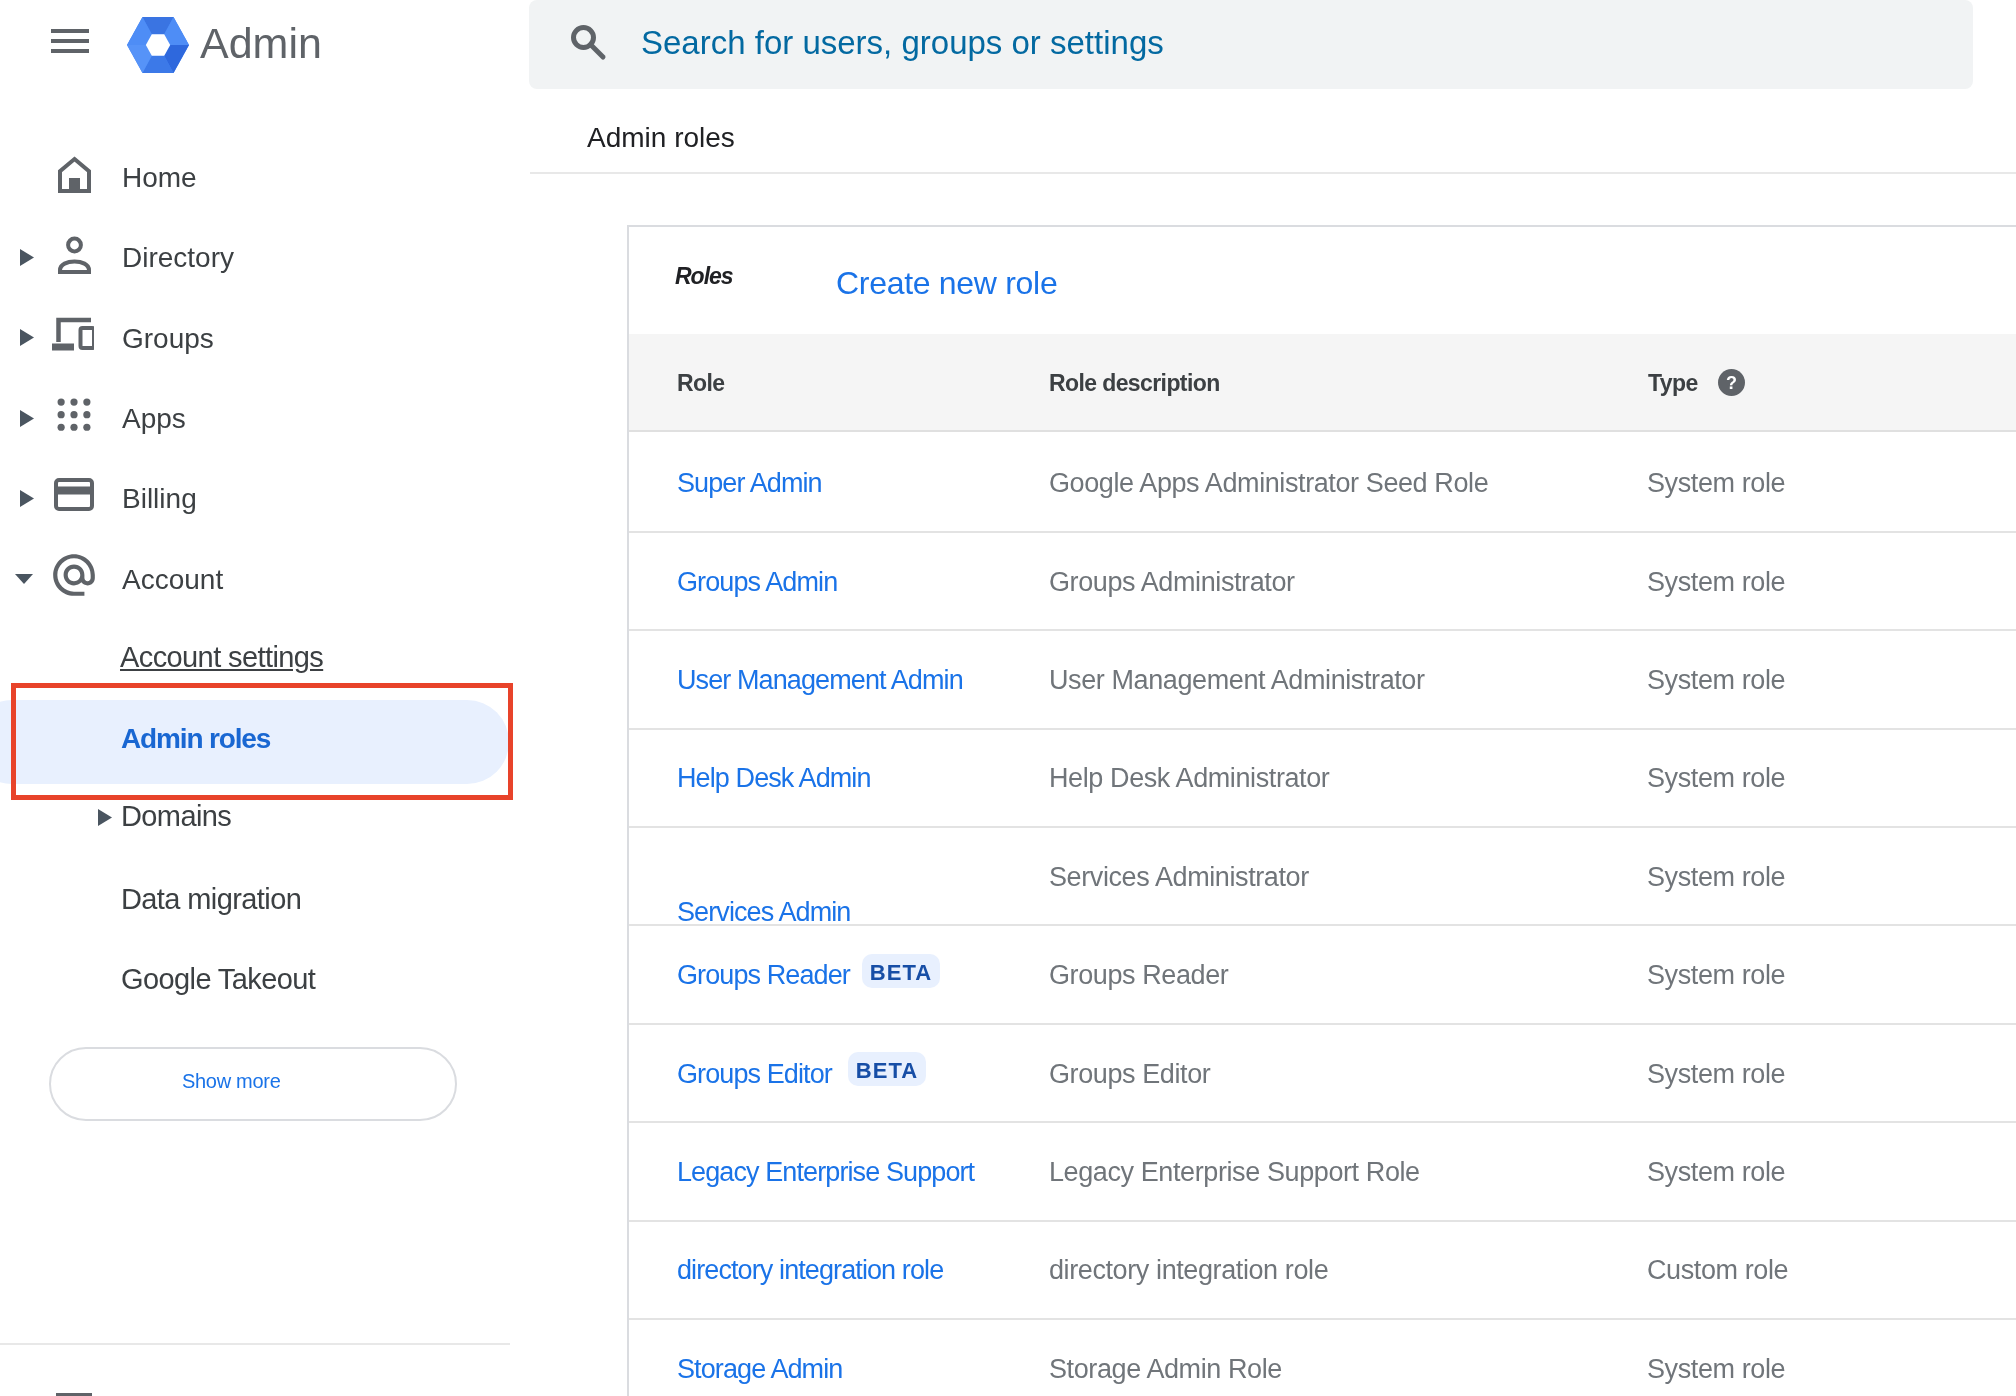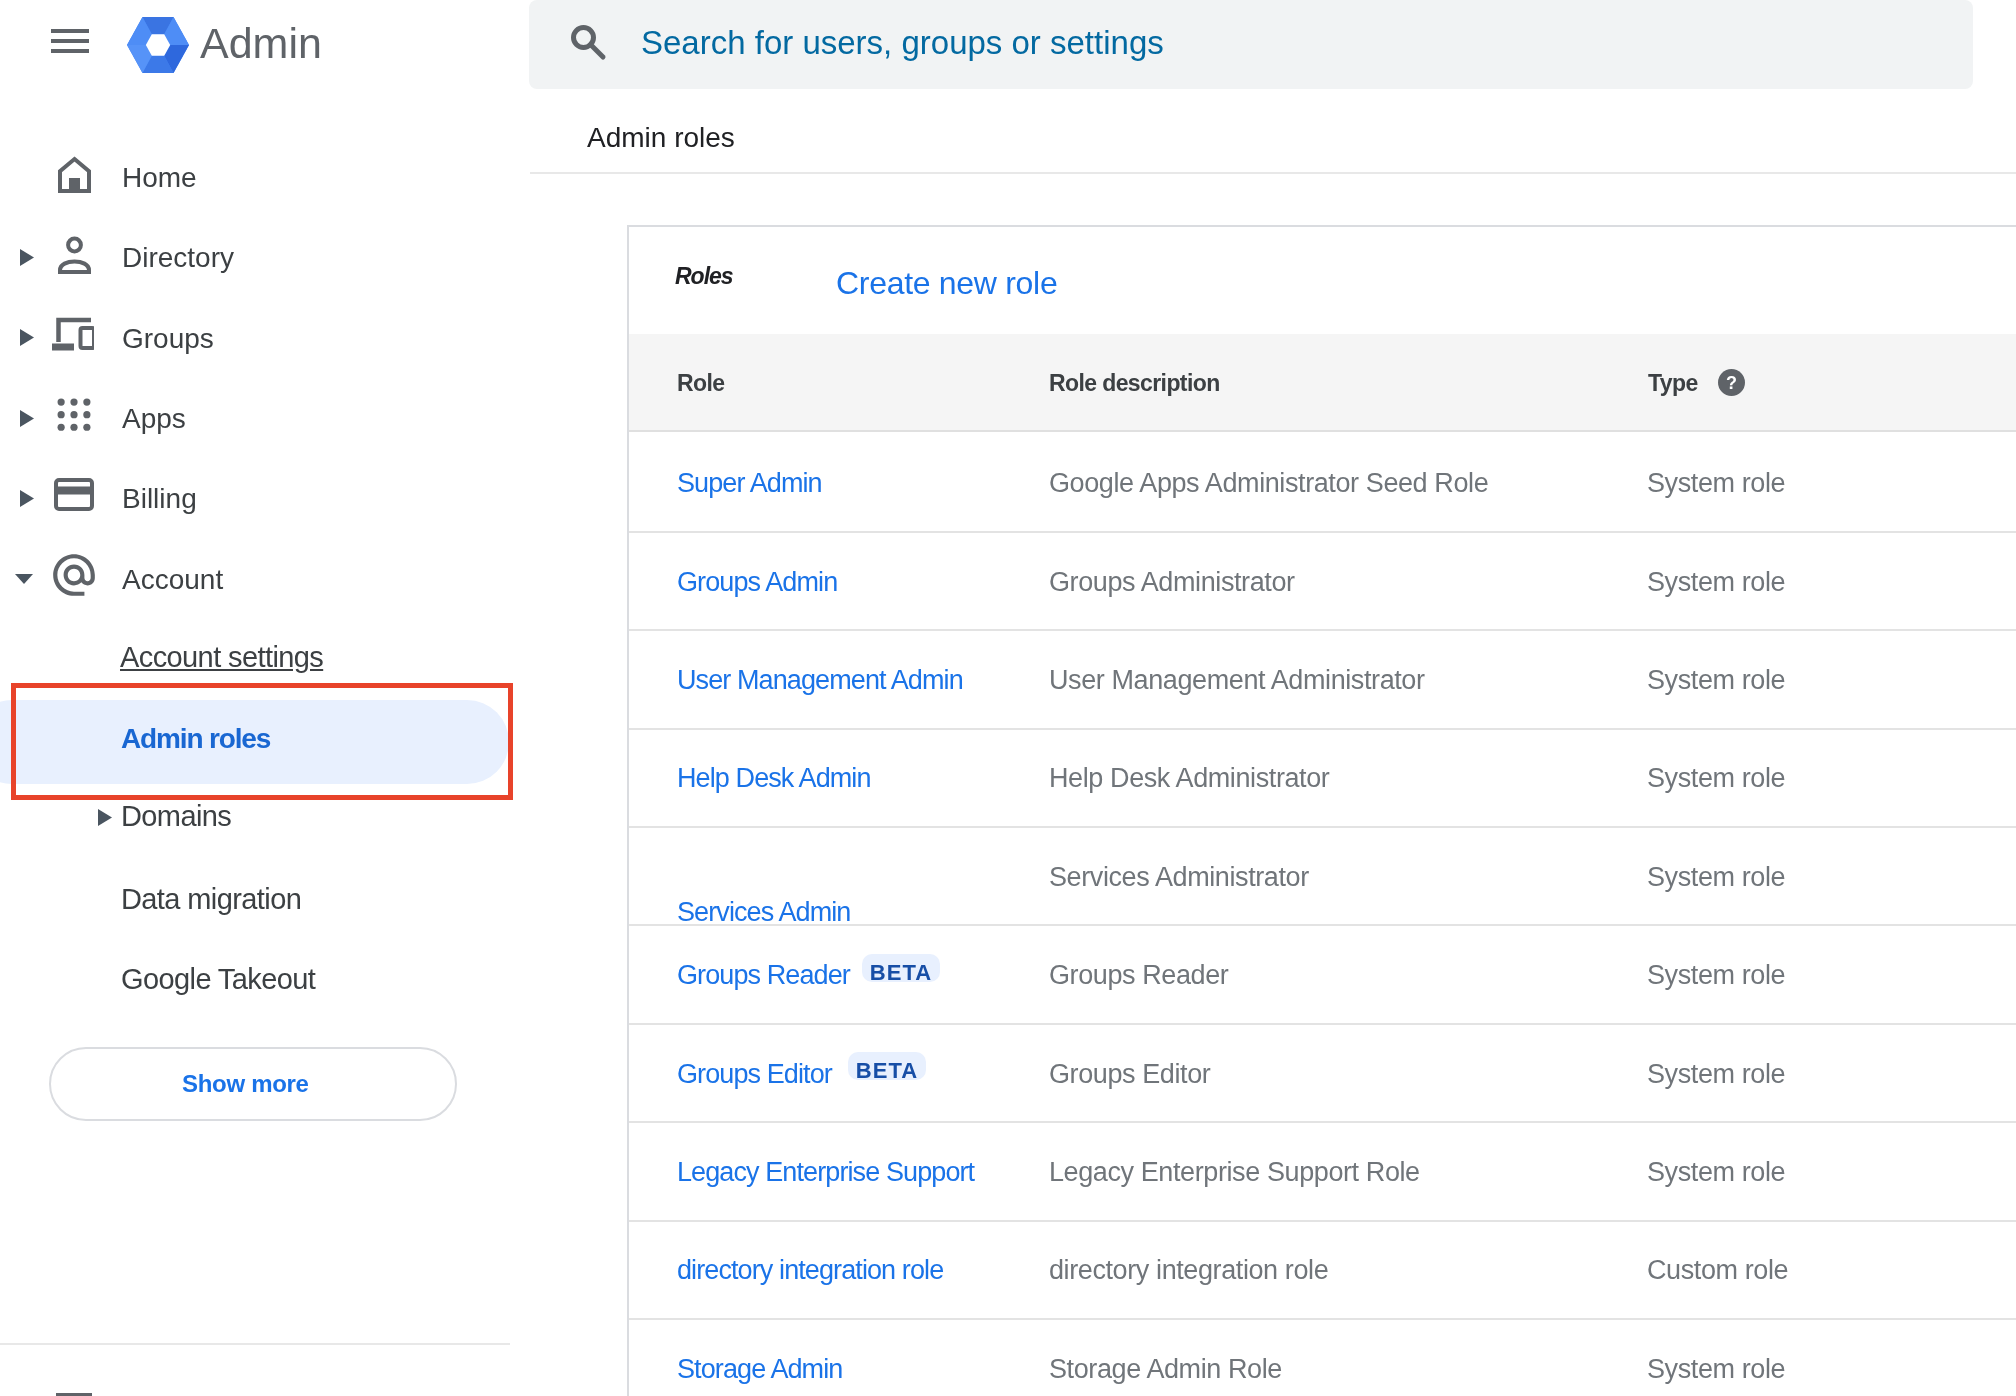--- a/index.html
+++ b/index.html
@@ -14,34 +14,34 @@
   #crumb { left:587px; top:122px; font-size:28px; color:#202124; letter-spacing:0; }
   #crumbline { left:530px; top:172px; width:1486px; height:2px; background:#e8e8e8; }
 
   
   .navtxt { font-size:28px; color:#3c4043; letter-spacing:0; }
   .subtxt { font-size:29px; letter-spacing:-0.6px; }
   #pill { left:-30px; top:700px; width:539px; height:84px; background:#e8f0fe; border-radius:42px; }
   #pilltxt { left:121px; top:723px; font-size:28px; font-weight:700; color:#1967d2; letter-spacing:-1.15px; }
   #redbox { left:11px; top:683px; width:502px; height:117px; border:5px solid #e8432a; }
   #showmore { left:49px; top:1047px; width:408px; height:74px; border:2px solid #dadce0; border-radius:38px; }
-  #showmoretxt { left:182px; top:1070px; font-size:24px; font-weight:700; color:#1a73e8; letter-spacing:-0.3px; }
+  #showmoretxt { left:182px; top:1070px; font-size:20px; font-weight:400; color:#1a73e8; letter-spacing:-0.3px; }
   #sidebottomline { left:0; top:1343px; width:510px; height:2px; background:#e8e8e8; }
   #bottomstub { left:56px; top:1393px; width:36px; height:3px; background:#5f6368; }
 
   
   #card { left:627px; top:225px; width:1391px; height:1173px; border-top:2px solid #dadce0; border-left:2px solid #dadce0; background:#fff; }
   #rolesh { left:675px; top:263px; font-size:23px; font-weight:700; color:#202124; letter-spacing:-1px;font-style:italic; }
   #createnew { left:836px; top:265px; font-size:32px; color:#1a73e8; letter-spacing:-0.3px; }
   #theader { left:629px; top:334px; width:1387px; height:98px; background:#f5f5f5; border-bottom:2px solid #e0e0e0; }
   .th { font-size:23px; font-weight:700; color:#3c4043; letter-spacing:-0.6px; }
   .rowline { position:absolute; left:629px; width:1387px; height:2px; background:#e3e3e3; }
   .rlink { font-size:27px; color:#1a73e8; letter-spacing:-0.9px; }
   .rdesc { font-size:27px; color:#70757a; letter-spacing:-0.4px; }
-  .beta { position:absolute; height:28px; background:#e8f0fe; border-radius:10px; color:#174ea6;
+  .beta { position:absolute; height:34px; background:#e8f0fe; border-radius:10px; color:#174ea6;
      font-size:22px; font-weight:700; letter-spacing:1px; text-align:center; line-height:38px; }
 </style>
 </head>
 <body>
 
 <div class="abs" id="searchbar"></div>
 <svg class="abs" style="left:569px; top:23px;" width="44" height="44" viewBox="0 0 44 44">
   <circle cx="14.5" cy="14.5" r="10" fill="none" stroke="#5f6368" stroke-width="5"></circle>
   <line x1="21.5" y1="21.5" x2="34" y2="34" stroke="#5f6368" stroke-width="5" stroke-linecap="round"></line>
 </svg>

